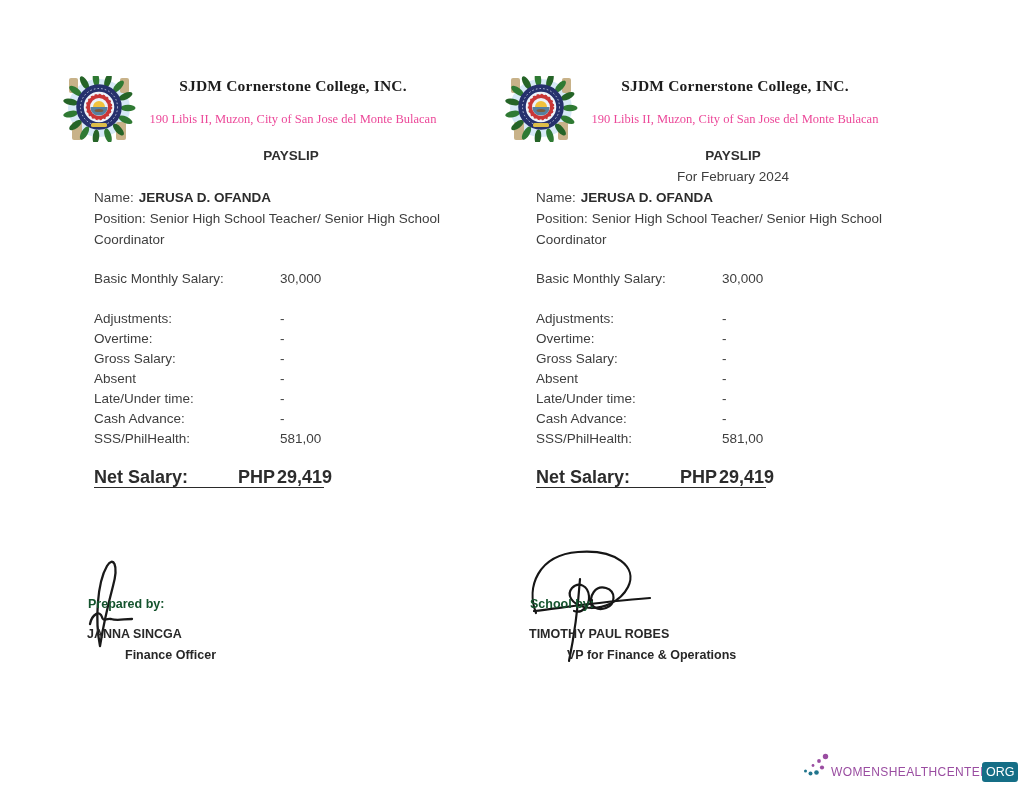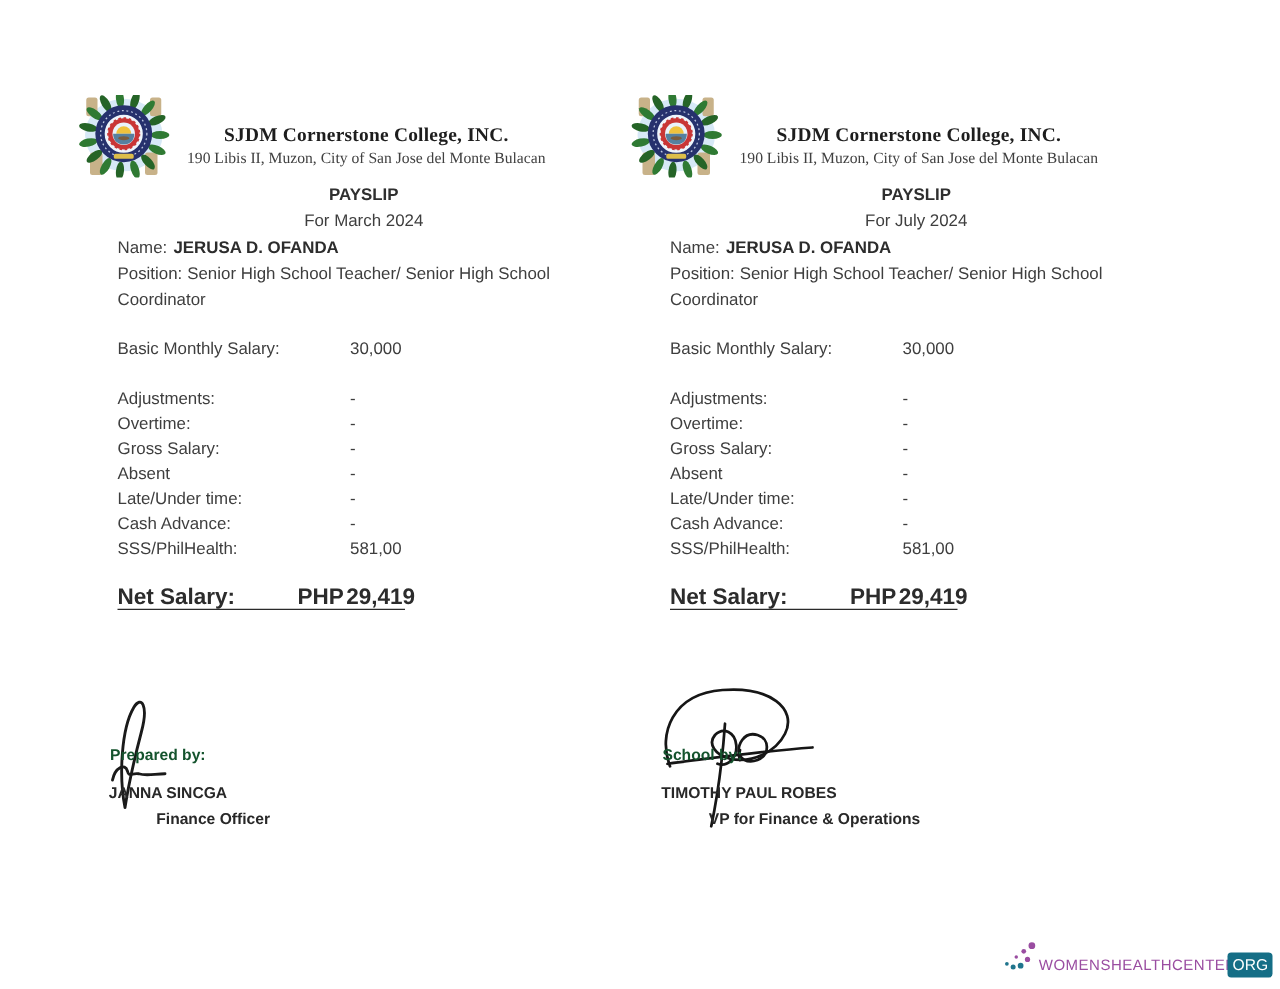--- a/index.html
+++ b/index.html
@@ -6,24 +6,24 @@
   .page {
     position:relative; width:1024px; height:791px; background:#ffffff;
     font-family:"Liberation Sans", sans-serif; color:#3e3e3e; overflow:hidden;
   }
   .payslip { position:absolute; top:75px; width:442px; height:600px; }
   #payslip-0 { left:58px; }
   #payslip-1 { left:500px; }
 
   .logo { position:absolute; left:2px; top:1px; }
 
-  .head-text { position:absolute; left:78px; top:24px; width:314px; text-align:center;
+  .head-text { position:absolute; left:78px; top:1px; width:314px; text-align:center;
                font-family:"Liberation Serif", serif; color:#1d1d1d; }
   .school-name { font-weight:bold; font-size:15.5px; line-height:19px; letter-spacing:0.2px; }
-  .school-address { font-size:12.5px; line-height:17px; margin-top:0; color:#404040; }
+  .school-address { font-size:12.5px; line-height:17px; margin-top:16px; color:#ec4899; }
 
   .slip-title  { position:absolute; left:30px; top:73px;  width:406px; text-align:center;
                  font-weight:bold; font-size:13.5px; color:#2f2f2f; }
   .slip-period { position:absolute; left:30px; top:94px;  width:406px; text-align:center;
                  font-size:13.5px; }
 
   .line { position:absolute; left:36px; font-size:13.5px; line-height:17px; white-space:nowrap; }
   .name-line { top:114px; }
   .pos-line1 { top:135px; }
   .pos-line2 { top:156px; }
@@ -93,21 +93,20 @@
       <path d="M30.5,31 h17 c0,5.5 -3.5,8.5 -8.5,8.5 c-5,0 -8.5,-3 -8.5,-8.5 z" fill="#56809f"></path>
       <ellipse cx="39" cy="34.5" rx="4.5" ry="1.6" fill="#7a5c3e"></ellipse>
     </svg>
 
     <div class="head-text">
       <div class="school-name">SJDM Cornerstone College, INC.</div>
       <div class="school-address">190 Libis II, Muzon, City of San Jose del Monte Bulacan</div>
     </div>
 
     <div class="slip-title">PAYSLIP</div>
-    <div class="slip-period">For March 2024</div>
 
     <div class="line name-line">
       <span>Name:</span><span class="emp-name">JERUSA D. OFANDA</span>
     </div>
     <div class="line pos-line1">
       <span>Position:</span><span class="pos-text">Senior High School Teacher/ Senior High School</span>
     </div>
     <div class="line pos-line2">Coordinator</div>
 
     <div class="pay-row r0">
@@ -194,21 +193,21 @@
       <path d="M30.5,31 h17 c0,5.5 -3.5,8.5 -8.5,8.5 c-5,0 -8.5,-3 -8.5,-8.5 z" fill="#56809f"></path>
       <ellipse cx="39" cy="34.5" rx="4.5" ry="1.6" fill="#7a5c3e"></ellipse>
     </svg>
 
     <div class="head-text">
       <div class="school-name">SJDM Cornerstone College, INC.</div>
       <div class="school-address">190 Libis II, Muzon, City of San Jose del Monte Bulacan</div>
     </div>
 
     <div class="slip-title">PAYSLIP</div>
-    <div class="slip-period">For July 2024</div>
+    <div class="slip-period">For February 2024</div>
 
     <div class="line name-line">
       <span>Name:</span><span class="emp-name">JERUSA D. OFANDA</span>
     </div>
     <div class="line pos-line1">
       <span>Position:</span><span class="pos-text">Senior High School Teacher/ Senior High School</span>
     </div>
     <div class="line pos-line2">Coordinator</div>
 
     <div class="pay-row r0">

